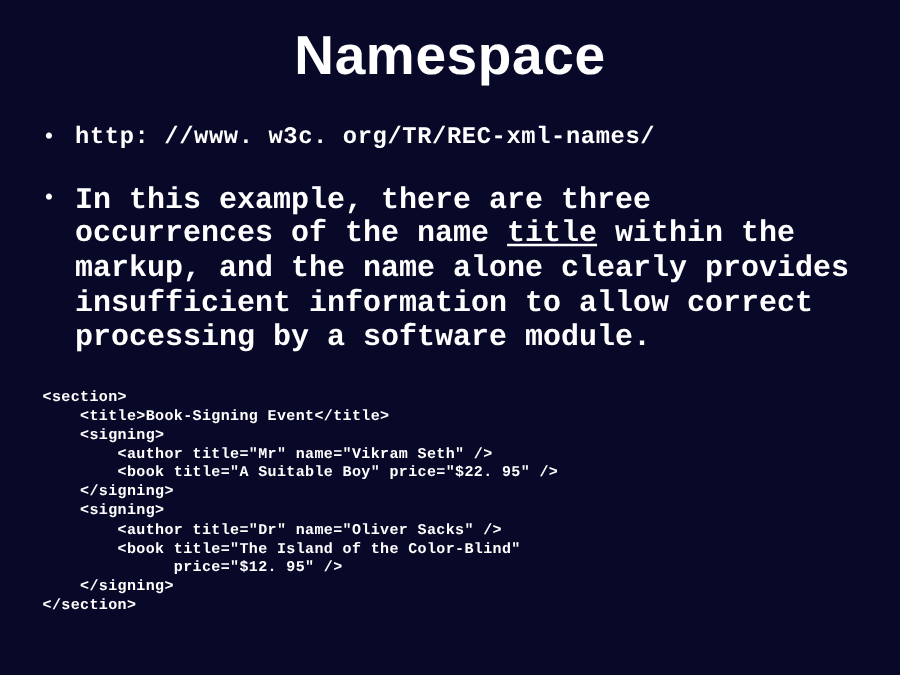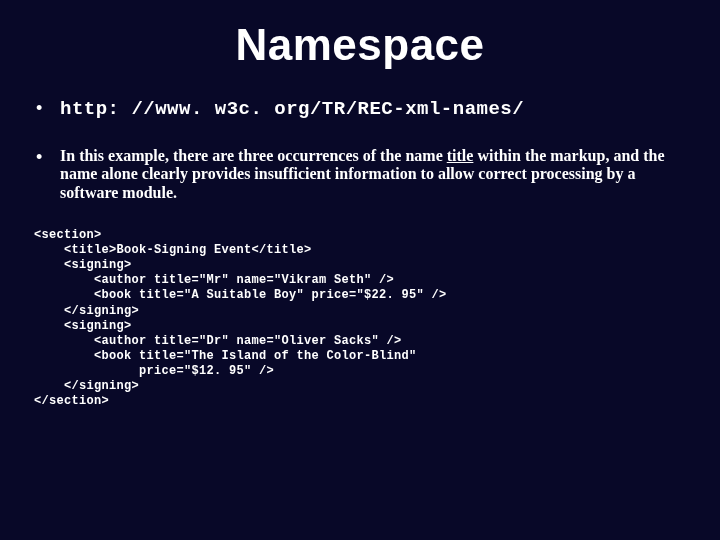--- a/index.html
+++ b/index.html
@@ -46,23 +46,23 @@
     line-height: 1.2;
   }
   .url-line {
     font-family: "Courier New", Courier, monospace;
     font-weight: bold;
     font-size: 19px;
     line-height: 1.2;
     letter-spacing: 0.5px;
   }
   .desc-line {
-    font-family: Liberation Serif, serif;
+    font-family: Liberation Mono, monospace;
     font-weight: 900;
-    font-size: 16px;
+    font-size: 24px;
     line-height: 1.15;
   }
   .desc-line .under {
     text-decoration: underline;
   }
   .code-block {
     font-family: "Courier New", Courier, monospace;
     font-weight: bold;
     font-size: 12px;
     line-height: 1.26;

